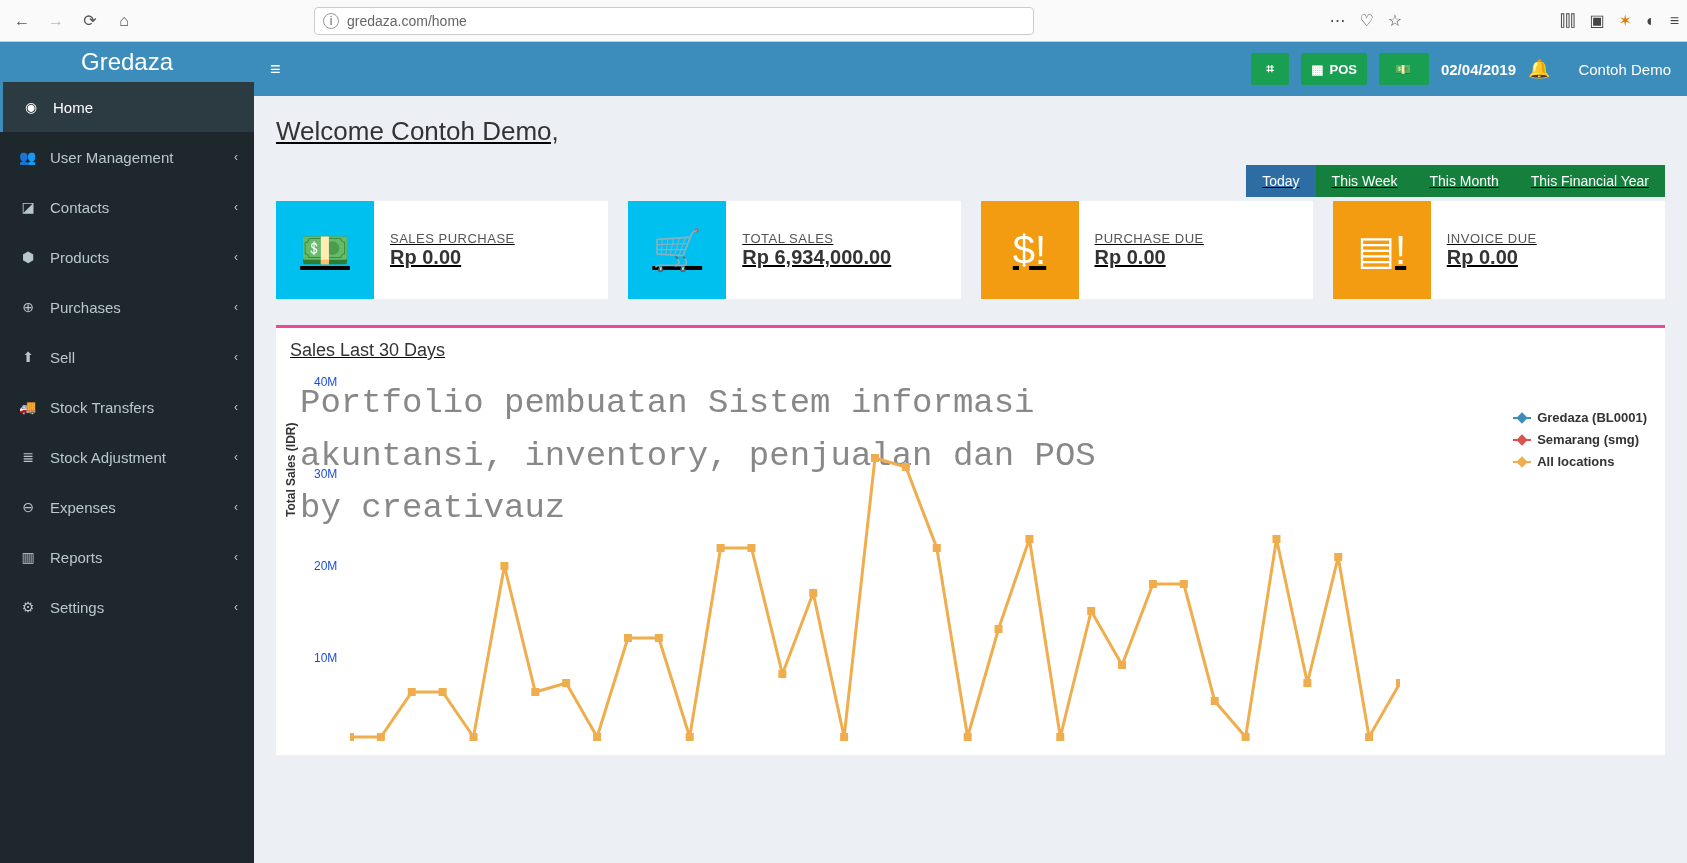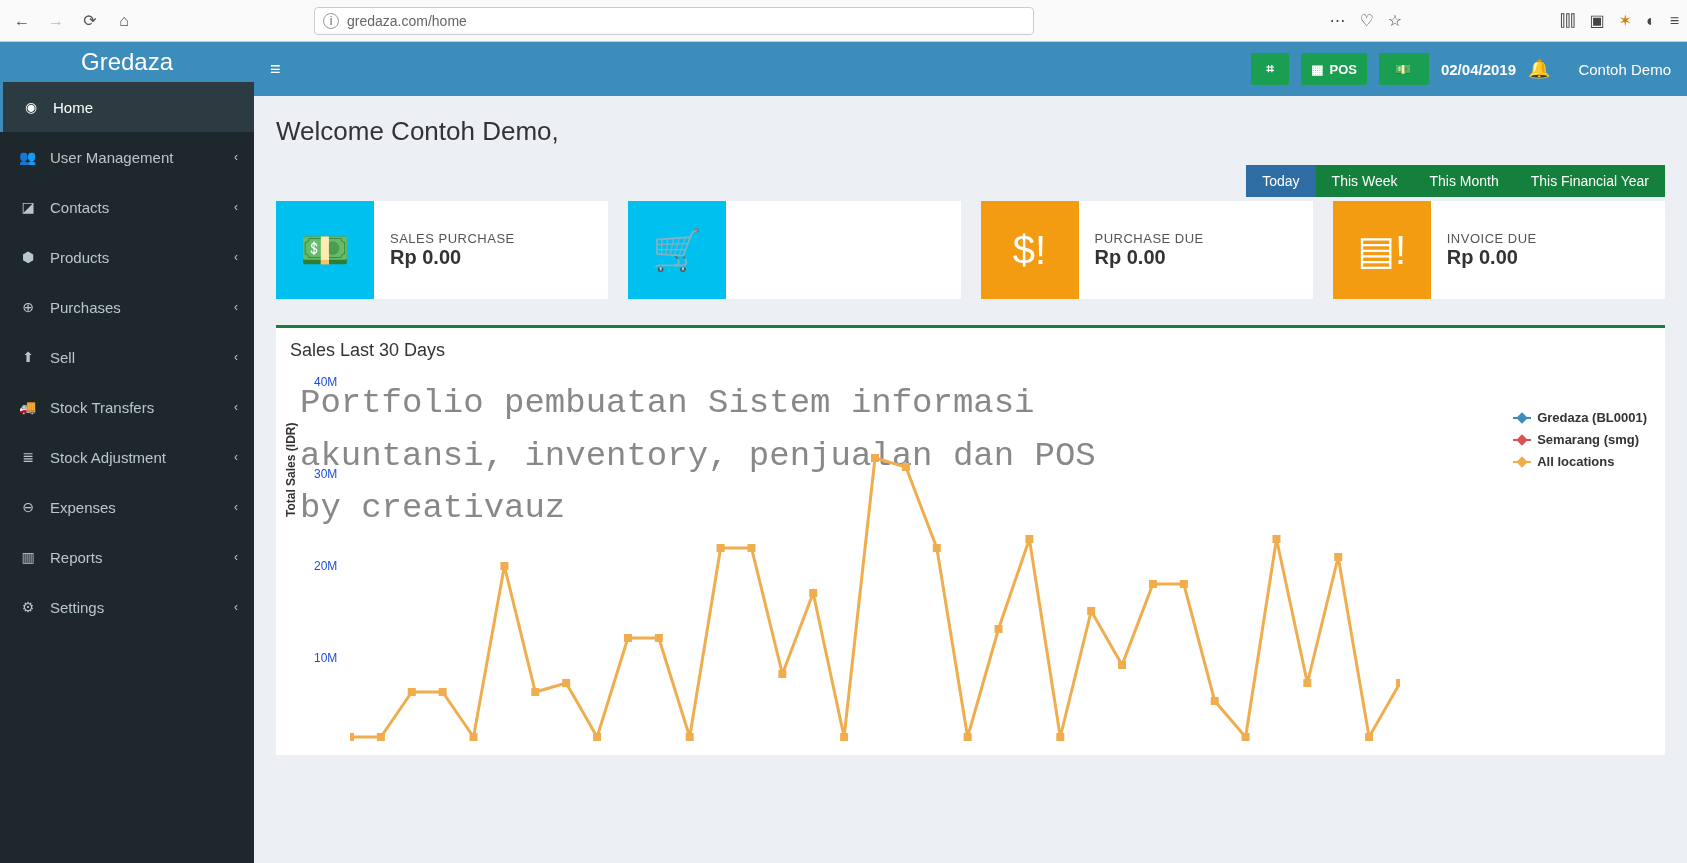--- a/index.html
+++ b/index.html
@@ -19,34 +19,34 @@
   .menu-item.active{background:#2c3b41;color:#fff;border-left:3px solid #3c8dbc;}
   .menu-item .micon{width:24px;text-align:center;margin-right:10px;font-size:14px;}
   .menu-item .chev{margin-left:auto;font-size:12px;color:#b8c7ce;}
   .main{flex:1;background:#ecf0f5;display:flex;flex-direction:column;}
   .topbar{height:54px;background:#3c8dbc;color:#fff;display:flex;align-items:center;padding:0 16px;}
   .hamburger{font-size:18px;cursor:pointer;}
   .topbar-right{margin-left:auto;display:flex;align-items:center;gap:12px;font-size:15px;}
   .tb-btn{background:#1a9f52;height:32px;min-width:38px;display:flex;align-items:center;justify-content:center;border-radius:2px;padding:0 10px;cursor:pointer;gap:6px;font-size:13px;font-weight:bold;}
   .tb-btn.cash{min-width:50px;}
   .tb-date{font-weight:600;}
-  .content{padding:20px 22px;}
+  .content{padding:20px 22px;text-decoration:underline;}
   .welcome{font-size:26px;color:#333;margin-bottom:18px;}
   .filter-row{display:flex;justify-content:flex-end;margin-bottom:4px;}
   .filter-btn{background:#15803d;color:#fff;padding:8px 16px;font-size:14px;cursor:pointer;}
   .filter-btn.active{background:#2e6da4;}
   .cards{display:flex;gap:20px;}
   .card{flex:1;height:98px;background:#fff;display:flex;align-items:center;position:relative;}
   .card .iconbox{width:98px;height:98px;display:flex;align-items:center;justify-content:center;color:#fff;font-size:40px;}
   .card.c1 .iconbox,.card.c2 .iconbox{background:#00c0ef;}
   .card.c3 .iconbox,.card.c4 .iconbox{background:#f39c12;}
   .card .txt{padding-left:16px;}
   .card .lbl{font-size:13px;color:#555;letter-spacing:0.5px;}
   .card .val{font-size:20px;font-weight:bold;color:#333;margin-top:0;}
-  .chartbox{background:#fff;margin-top:26px;border-top:3px solid #15803d;padding:12px 14px 0 14px;height:430px;position:relative;overflow:hidden;}
+  .chartbox{background:#fff;margin-top:26px;border-top:3px solid #ec4899;padding:12px 14px 0 14px;height:430px;position:relative;overflow:hidden;}
   .chart-title{font-size:18px;color:#333;margin-bottom:6px;}
   .chart-area{position:relative;height:380px;}
   .watermark{position:absolute;left:10px;top:10px;font-family:"Courier New",monospace;font-size:34px;color:#888;line-height:1.55;pointer-events:none;white-space:pre;}
   .ylabel{position:absolute;left:-6px;top:50%;transform:rotate(-90deg) translateX(40px);transform-origin:left top;font-size:12px;color:#333;font-weight:600;}
   .ytick{position:absolute;left:24px;font-size:12px;color:#1d4ed8;}
   .legend{position:absolute;right:4px;top:40px;font-size:13px;font-weight:bold;color:#333;line-height:1.7;}
   .legend .row{display:flex;align-items:center;gap:6px;}
   .legend .sw{width:18px;height:2px;position:relative;}
   .legend .sw::after{content:"";width:8px;height:8px;position:absolute;left:5px;top:-3px;transform:rotate(45deg);}
   .legend .sw.blue{background:#3c8dbc;}.legend .sw.blue::after{background:#3c8dbc;}
@@ -173,20 +173,24 @@
       <div class="cards">
         <div class="card c1">
           <div class="iconbox">💵</div>
           <div class="txt">
             <div class="lbl">SALES PURCHASE</div>
             <div class="val">Rp 0.00</div>
           </div>
         </div>
         <div class="card c2">
           <div class="iconbox">🛒</div>
+          <div class="txt">
+            <div class="lbl">TOTAL SALES</div>
+            <div class="val">Rp 6,934,000.00</div>
+          </div>
         </div>
         <div class="card c3">
           <div class="iconbox">$!</div>
           <div class="txt">
             <div class="lbl">PURCHASE DUE</div>
             <div class="val">Rp 0.00</div>
           </div>
         </div>
         <div class="card c4">
           <div class="iconbox">▤!</div>

